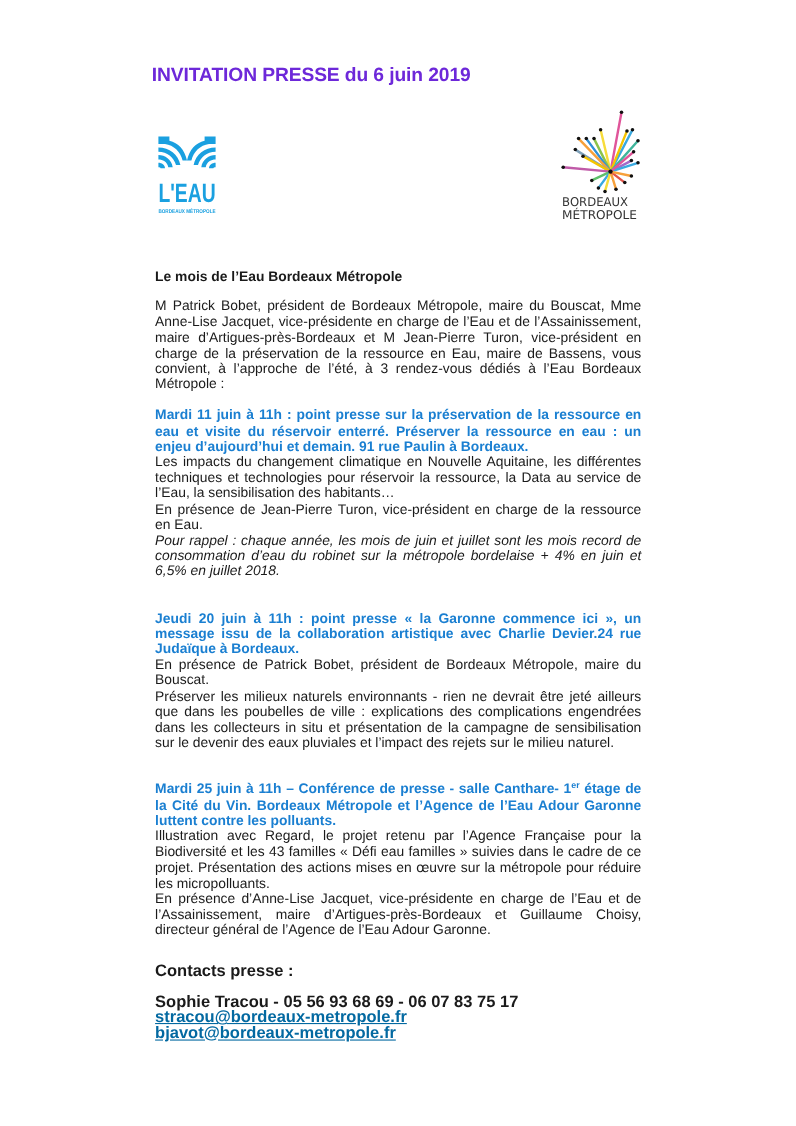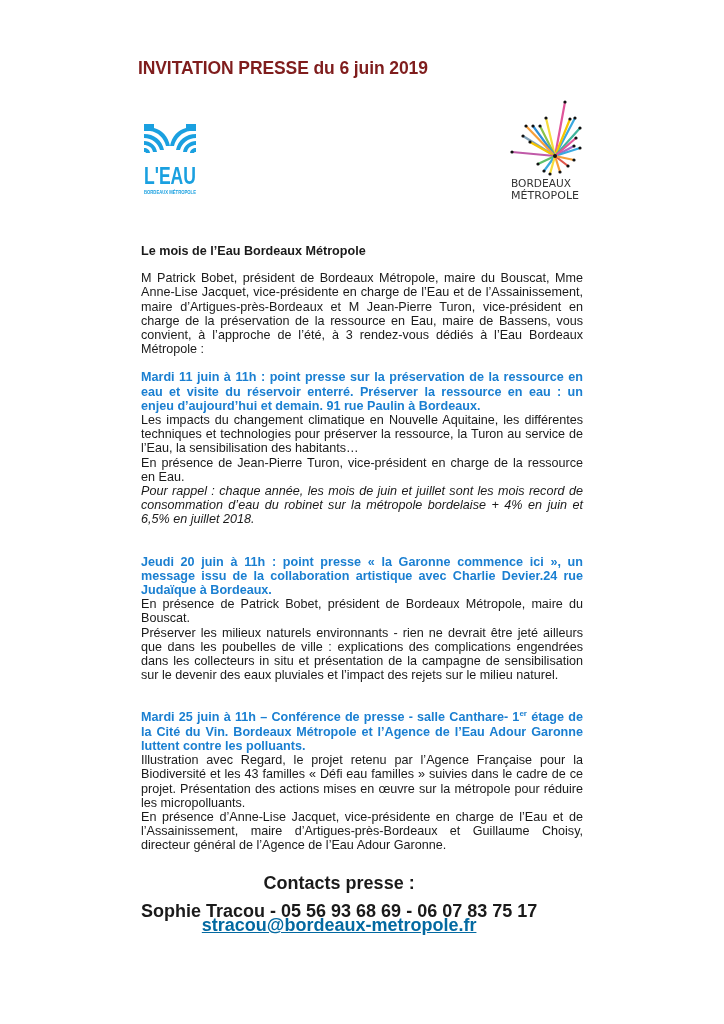--- a/index.html
+++ b/index.html
@@ -1,30 +1,30 @@
 <!DOCTYPE html>
 <html><head>
 <meta charset="utf-8">
 <style>
   html, body { margin: 0; padding: 0; background: #ffffff; }
   body { width: 724px; height: 1024px; position: relative; overflow: hidden;
          font-family: "Liberation Sans", sans-serif; color: #1a1a1a; }
   .page { position: absolute; left: 0; top: 0; width: 724px; height: 1024px; }
-  .title { position: absolute; left: 138px; top: 58px; font-size: 17.5px; font-weight: bold; color: #7f1d1d; letter-spacing: -0.1px; }
+  .title { position: absolute; left: 138px; top: 58px; font-size: 17.5px; font-weight: bold; color: #6d28d9; letter-spacing: -0.1px; }
   .logo-eau { position: absolute; left: 142px; top: 122px; width: 56px; height: 76px; }
   .logo-bm { position: absolute; left: 508px; top: 96px; width: 86px; height: 104px; }
   .content { position: absolute; left: 141px; top: 244px; width: 442px; font-size: 12.6px; line-height: 14.2px; }
   .content p { margin: 0; text-align: justify; }
   .heading { font-weight: bold; margin-bottom: 13px !important; }
   .blue { color: #1a7fd1; font-weight: bold; }
   .blue-it { color: #1a7fd1; font-weight: bold; }
   .it { font-style: italic; }
   .gap1 { height: 14px; }
   .gap2 { height: 28px; }
-  .contacts { position: absolute; left: 141px; top: 876px; font-size: 18px; line-height: 14.2px; text-align: center; }
+  .contacts { position: absolute; left: 141px; top: 876px; font-size: 15px; line-height: 14.2px; }
   .contacts .bold { font-weight: bold; }
   .link { color: #0369a1; text-decoration: underline; font-weight: bold; cursor: pointer; }
   sup { font-size: 8px; line-height: 0; margin-top: 29px; }
 </style>
 </head>
 <body>
 
 <div class="page">
 
   <div class="title">INVITATION PRESSE du 6 juin 2019</div>
@@ -101,21 +101,21 @@
   </div>
 
   <div class="content">
     <p class="heading">Le mois de l’Eau Bordeaux Métropole</p>
     <p>M Patrick Bobet, président de Bordeaux Métropole, maire du Bouscat, Mme Anne-Lise Jacquet, vice-présidente en charge de l’Eau et de l’Assainissement, maire d’Artigues-près-Bordeaux et M Jean-Pierre Turon, vice-président en charge de la préservation de la ressource en Eau, maire de Bassens, vous convient, à l’approche de l’été, à 3 rendez-vous dédiés à l’Eau Bordeaux Métropole :</p>
 
     <div class="gap1"></div>
 
     <div>
       <p class="blue-it">Mardi 11 juin à 11h : point presse sur la préservation de la ressource en eau et visite du réservoir enterré. Préserver la ressource en eau : un enjeu d’aujourd’hui et demain. 91 rue Paulin à Bordeaux.</p>
-      <p>Les impacts du changement climatique en Nouvelle Aquitaine, les différentes techniques et technologies pour préserver la ressource, la Turon au service de l’Eau, la sensibilisation des habitants…</p>
+      <p>Les impacts du changement climatique en Nouvelle Aquitaine, les différentes techniques et technologies pour réservoir la ressource, la Data au service de l’Eau, la sensibilisation des habitants…</p>
       <p>En présence de Jean-Pierre Turon, vice-président en charge de la ressource en Eau.</p>
       <p class="it">Pour rappel : chaque année, les mois de juin et juillet sont les mois record de consommation d’eau du robinet sur la métropole bordelaise + 4% en juin et 6,5% en juillet 2018.</p>
     </div>
 
     <div class="gap2"></div>
 
     <div>
       <p class="blue-it">Jeudi 20 juin à 11h : point presse « la Garonne commence ici », un message issu de la collaboration artistique avec Charlie Devier.24 rue Judaïque à Bordeaux.</p>
       <p>En présence de Patrick Bobet, président de Bordeaux Métropole, maire du Bouscat.</p>
       <p> Préserver les milieux naturels environnants - rien ne devrait être jeté ailleurs que dans les poubelles de ville : explications des complications engendrées dans les collecteurs in situ et présentation de la campagne de sensibilisation sur le devenir des eaux pluviales et l’impact des rejets sur le milieu naturel.</p>
@@ -128,15 +128,16 @@
       <p>Illustration avec Regard, le projet retenu par l’Agence Française pour la Biodiversité et les 43 familles « Défi eau familles » suivies dans le cadre de ce projet. Présentation des actions mises en œuvre sur la métropole pour réduire les micropolluants.</p>
       <p>En présence d’Anne-Lise Jacquet, vice-présidente en charge de l’Eau et de l’Assainissement, maire d’Artigues-près-Bordeaux et Guillaume Choisy, directeur général de l’Agence de l’Eau Adour Garonne.</p>
     </div>
   </div>
 
   <div class="contacts">
     <div class="bold">Contacts presse :</div>
     <div style="height:14px"></div>
     <div class="bold">Sophie Tracou - 05 56 93 68 69 - 06 07 83 75 17</div>
     <div><a class="link">stracou@bordeaux-metropole.fr</a></div>
+    <div><a class="link">bjavot@bordeaux-metropole.fr</a></div>
   </div>
 
 </div>
 
 </body></html>

